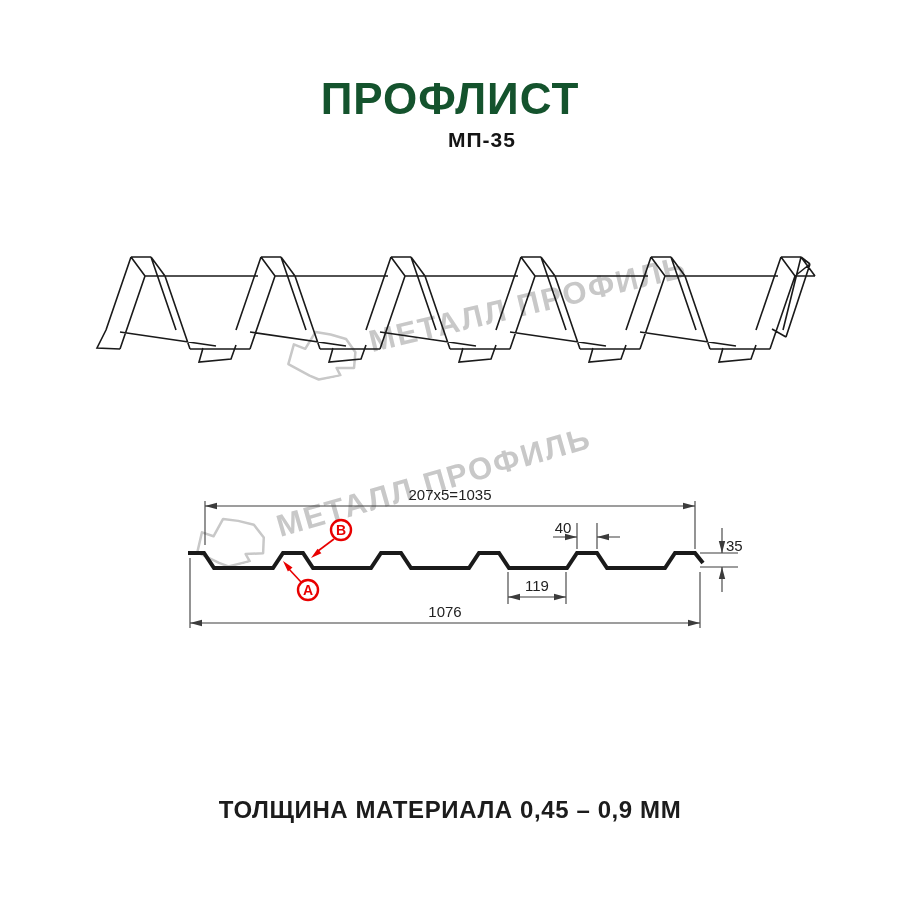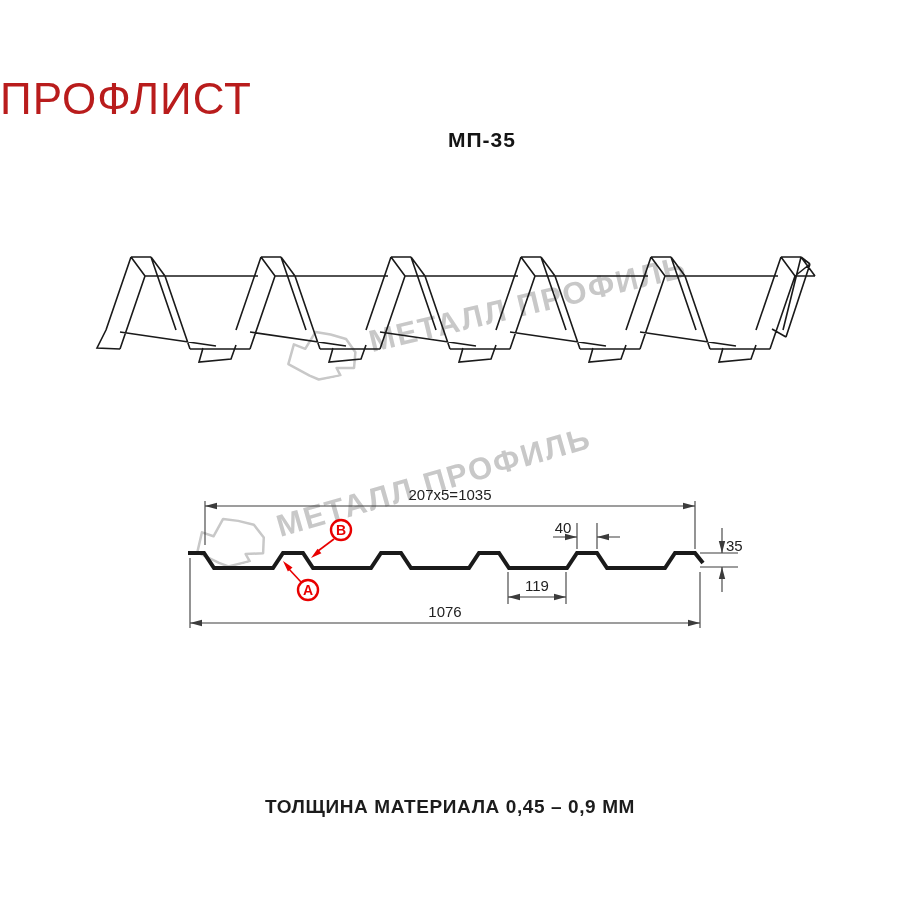--- a/index.html
+++ b/index.html
@@ -1,30 +1,30 @@
 <!DOCTYPE html>
 <html><head>
 <meta charset="utf-8">
 <style>
   html,body{margin:0;padding:0;}
   #page{
     position:relative; width:900px; height:900px; background:#ffffff;
     overflow:hidden; font-family:"Liberation Sans", sans-serif;
   }
   .title{
-    position:absolute; top:74px; left:0; width:900px; 
-    font-size:44px; font-weight:400; letter-spacing:1px; color:#b91c1c;
+    position:absolute; top:74px; left:0; width:900px; text-align:center;
+    font-size:44px; font-weight:700; letter-spacing:1px; color:#14532d;
   }
   .subtitle{
     position:absolute; top:128px; left:0; width:900px; text-align:center;
     font-size:21px; font-weight:600; letter-spacing:1px; color:#141414;margin-left:32px;
   }
   .footer-note{
     position:absolute; top:796px; left:0; width:900px; text-align:center;
-    font-size:19px; font-weight:600; letter-spacing:0.6px; color:#1c1c1c;
+    font-size:24px; font-weight:600; letter-spacing:0.6px; color:#1c1c1c;
   }
   .wm{
     position:absolute; display:flex; align-items:center; gap:14px;
     color:var(--wm,#c8c8c8); white-space:nowrap;
   }
   .wm-text{ font-size:31px; font-weight:700; letter-spacing:2px; }
   #wm1{ left:292px; top:336px; transform:rotate(-13.5deg); transform-origin:0 100%; }
   #wm2{ left:202px; top:524px; transform:rotate(-16deg);  transform-origin:0 100%; }
   .wm-logo{ flex:0 0 auto; }
   .wm-logo polygon{ fill:none; stroke:var(--wm,#c8c8c8); stroke-width:2.5; stroke-linejoin:round; }

